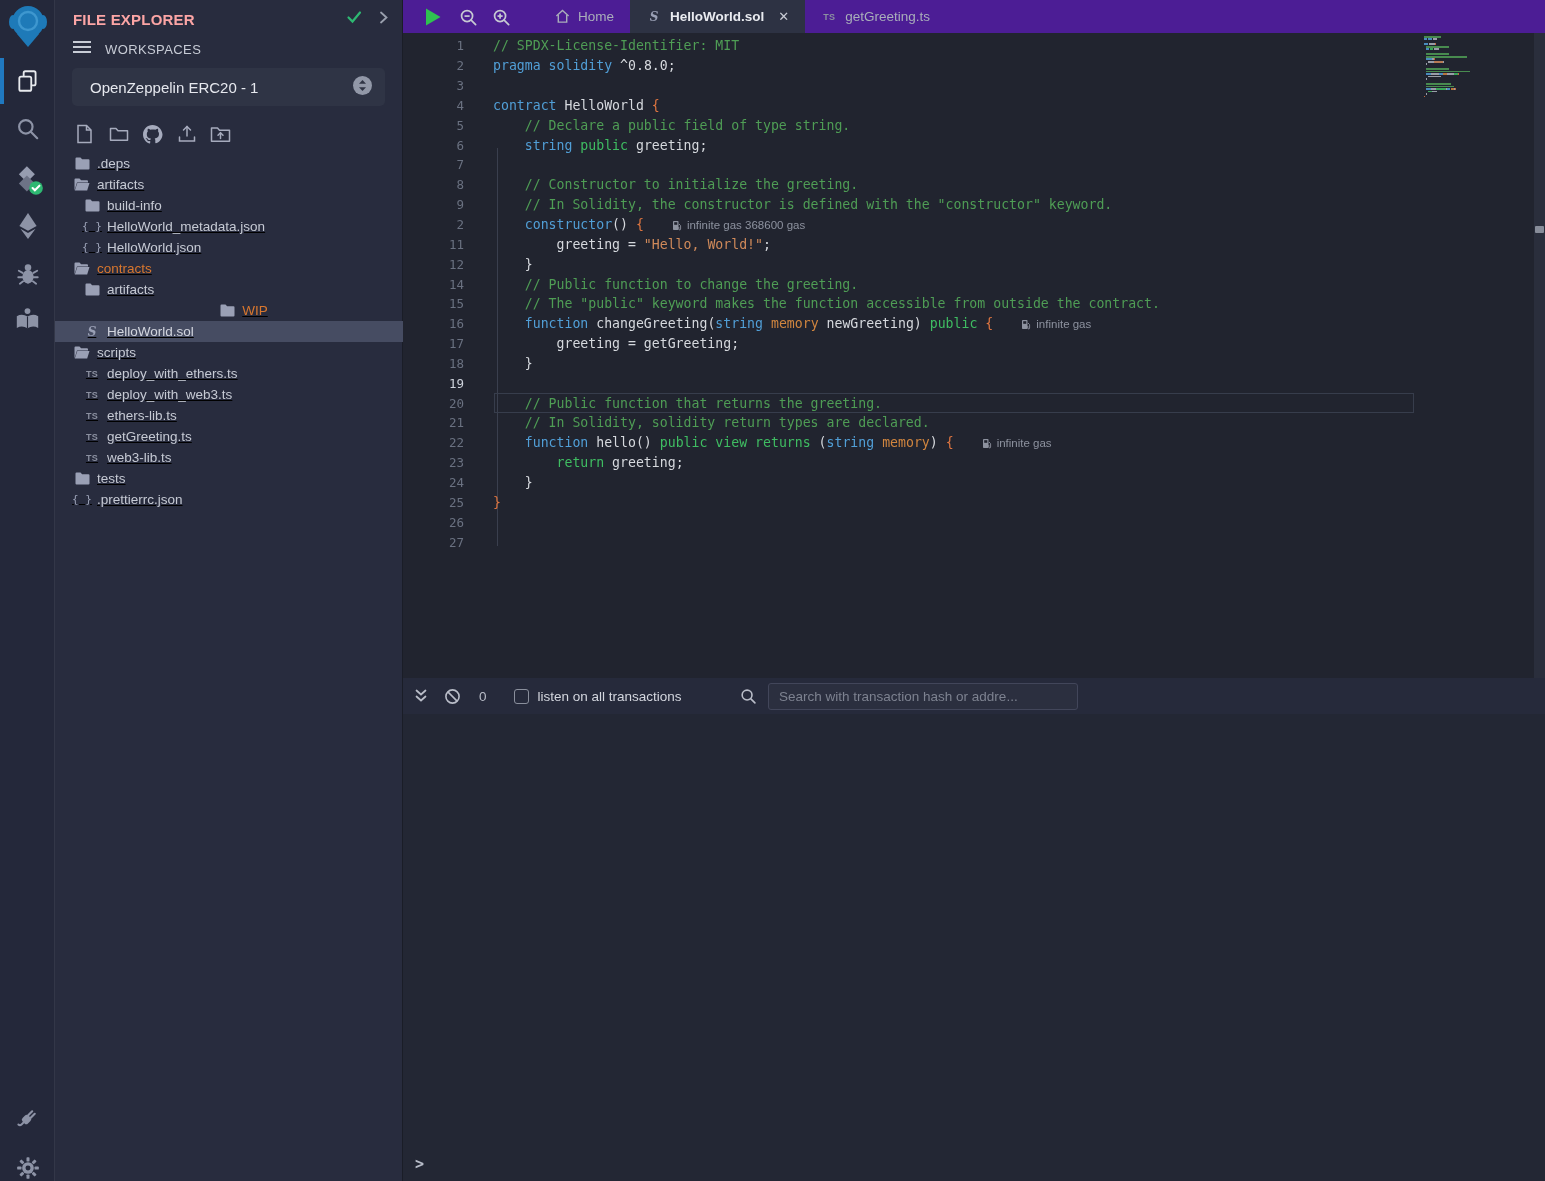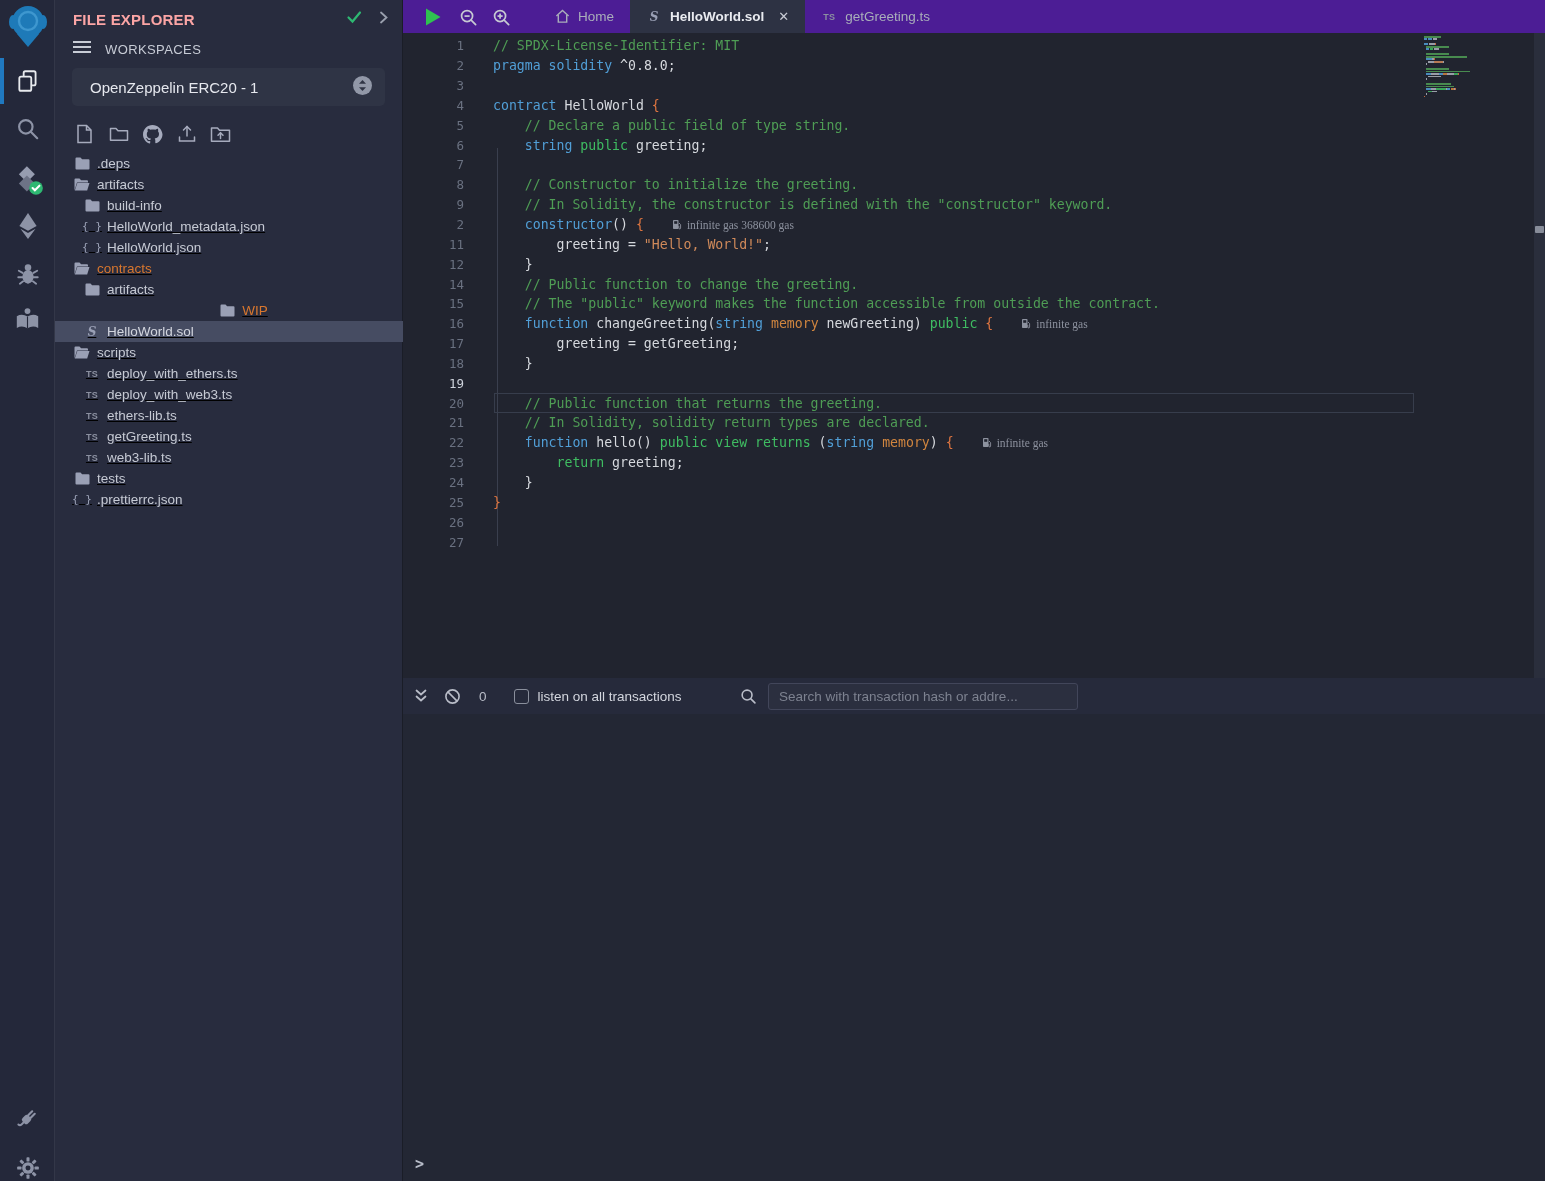--- a/index.html
+++ b/index.html
@@ -57,21 +57,21 @@
   .tab .close { margin-left:6px; color:#c9ccd5; font-size:13px; font-weight:400; }
   
   .editor { position:absolute; left:0; top:33px; width:1142px; height:645px; background:#21242f; overflow:hidden; }
   .code-lines { position:absolute; left:0; top:3px; width:1131px; }
   .code-line { height:19.85px; display:flex; align-items:center; white-space:pre; }
   .ln { width:61px; text-align:right; font-family:"DejaVu Sans Mono", monospace; font-size:12.5px; color:#6a7181; flex:none; }
   .ln.active { color:#ced3dc; }
   .code { margin-left:29px; font-family:"DejaVu Sans Mono", monospace; font-size:13.2px; }
   .tok-c{color:#4f9d55;} .tok-k{color:#519fd7;} .tok-g{color:#3fbd62;}
   .tok-m{color:#d0853f;} .tok-s{color:#d08a5a;} .tok-b2{color:#de7540;} .tok-p{color:#d6d9de;}
-  .gas { margin-left:28px; font-size:11.5px; color:#8d929f; display:inline-flex; align-items:center; gap:5px; font-family:Liberation Serif, serif;}
+  .gas { margin-left:28px; font-size:11.5px; color:#8d929f; display:inline-flex; align-items:flex-end; gap:5px; font-family:Liberation Sans, sans-serif;}
   .indent-guide { position:absolute; left:94px; top:115px; width:1px; height:398px; background:#3a3f4e; }
   .current-line { position:absolute; left:91px; top:360px; width:920px; height:20px; border:1px solid #373d4c; }
   
   .minimap { position:absolute; left:1021px; top:3px; width:80px; cursor:pointer; }
   .mm-line { height:1.7px; margin-bottom:0.8px; white-space:nowrap; }
   .mm-tok { display:inline-block; height:100%; vertical-align:top; opacity:.85; }
   .scroll-strip { position:absolute; left:1131px; top:0; width:11px; height:645px; background:#2a2e3c; }
   .scroll-thumb { position:absolute; left:1px; top:193px; width:9px; height:7px; background:#878c99; border-radius:1px; cursor:grab; }
   
   .term-bar { position:absolute; left:0; top:678px; width:1142px; height:36px; background:#262a3b; display:flex; align-items:center; }

